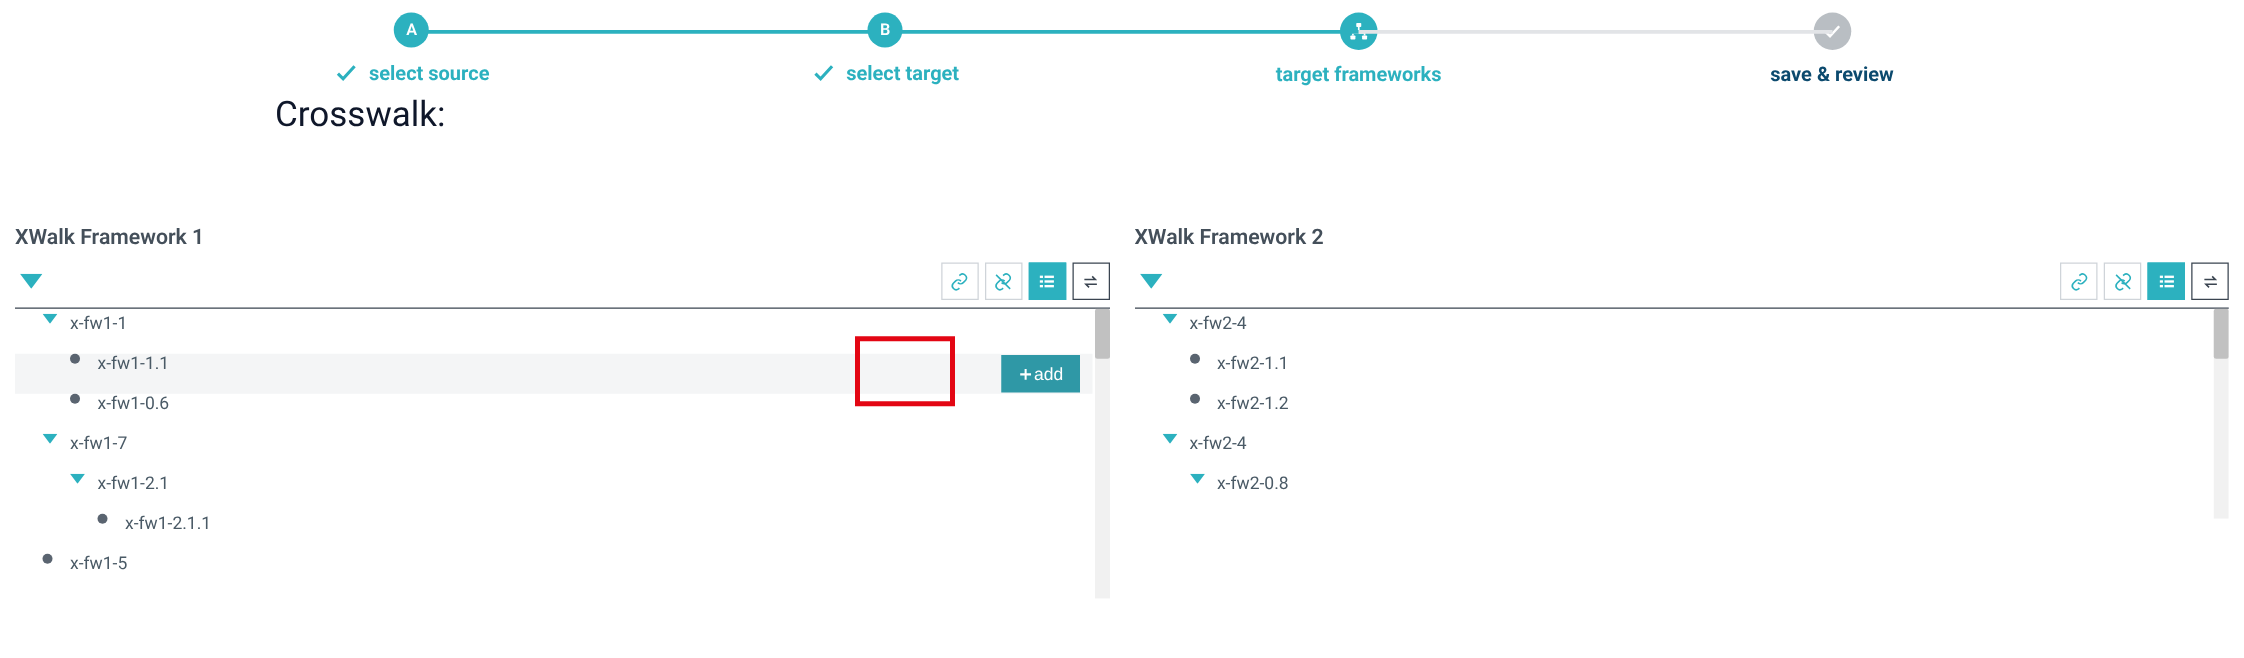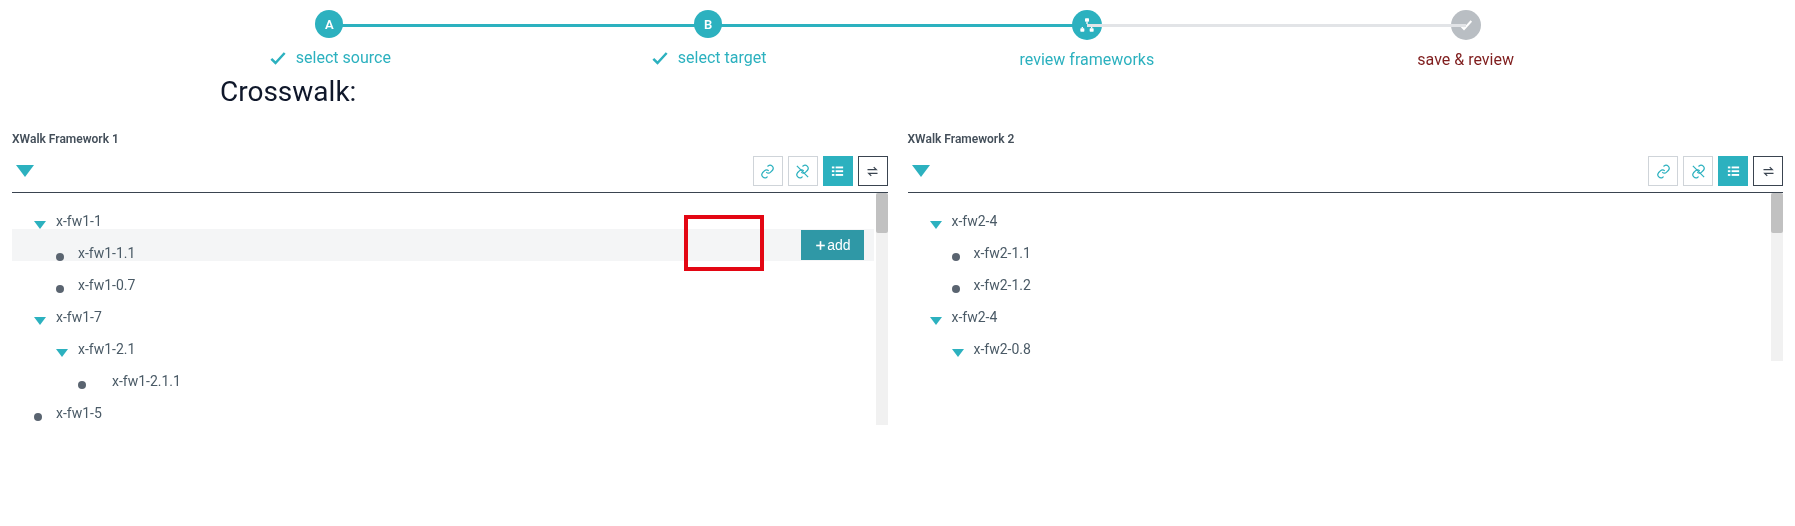--- a/index.html
+++ b/index.html
@@ -6,50 +6,50 @@
   body { font-family: -apple-system, BlinkMacSystemFont, "Segoe UI", Roboto, sans-serif; color: #4a5568; background: #fff; width: 1795px; }
   
   
   .stepper { display: flex; align-items: flex-start; padding: 10px 140px 0 140px; position: relative; }
   .step { flex: 1; display: flex; flex-direction: column; align-items: center; position: relative; }
   .step-circle { width: 28px; height: 28px; border-radius: 50%; display: flex; align-items: center; justify-content: center; font-weight: 600; font-size: 13px; color: #fff; z-index: 2; background: #fff; }
   .step-circle.teal { background: #2cb1bf; }
   .step-line { position: absolute; top: 14px; left: 50%; right: -50%; height: 3px; z-index: 1; }
   .step-line.teal { background: #2cb1bf; }
   .step-line.gray { background: #e2e4e7; }
-  .step-label-row { margin-top: 10px; display: flex; align-items: flex-start; gap: 8px; font-size: 16px; }
+  .step-label-row { margin-top: 10px; display: flex; align-items: flex-end; gap: 8px; font-size: 16px; font-weight: bold; }
   .step-label-row.teal { color: #2cb1bf; }
-  .step-label-row.gray { color: #7f1d1d; }
+  .step-label-row.gray { color: #0c4a6e; }
   .check-icon { width: 20px; height: 20px; }
   .align-icon-wrap { width: 30px; height: 30px; border-radius: 50%; background: #2cb1bf; display: flex; align-items: center; justify-content: center; }
   .gray-check-wrap { width: 30px; height: 30px; border-radius: 50%; background: #b9bec3; display: flex; align-items: center; justify-content: center; }
   
   .title-row { padding: 6px 0 20px 200px; font-size: 28px; color: #0f172a; font-weight: 400; margin-left: 20px; }
   
   
   .panels { display: flex; gap: 20px; padding: 0 12px; }
   .panel { flex: 1; min-width: 0; }
-  .panel-header { font-size: 12px; font-weight: 600; color: #444f5a; padding: 4px 0 10px 0; }
+  .panel-header { font-size: 17px; font-weight: 600; color: #444f5a; padding: 4px 0 10px 0; margin-top: 48px; }
   .panel-toolbar { display: flex; align-items: center; border-bottom: 1px solid #3a4450; padding: 0 0 6px 0; }
   .collapse-toggle { color: #2cb1bf; cursor: pointer; padding: 4px; }
   .toolbar-spacer { flex: 1; }
   .toolbar-btn { width: 30px; height: 30px; border: 1px solid #cfd4d9; background: #fff; color: #2cb1bf; display: inline-flex; align-items: center; justify-content: center; margin-left: 5px; cursor: pointer; }
   .toolbar-btn.active { background: #2cb1bf; color: #fff; border-color: #2cb1bf; }
   .toolbar-btn.dark-border { border-color: #3a4450; color: #3a4450; }
   
   
   .tree-scroll { position: relative; max-height: 260px; overflow: hidden; }
   .scrollbar-track { position: absolute; right: 0; top: 0; bottom: 0; width: 12px; background: #f1f1f1; }
   .scrollbar-thumb { position: absolute; right: 0; top: 0; width: 12px; height: 40px; background: #c1c1c1; border-radius: 2px; }
   .tree { padding: 4px 14px 4px 0; font-size: 14px; color: #4a5a66; }
-  .tree-row { display: flex; align-items: flex-end; height: 32px; position: relative; }
+  .tree-row { display: flex; align-items: flex-start; height: 32px; position: relative; }
   .tree-row.hover-row { background: #f4f5f6; }
   .indent-0 { padding-left: 22px; }
   .indent-1 { padding-left: 44px; }
-  .indent-2 { padding-left: 66px; gap: 12px; }
+  .indent-2 { padding-left: 66px; }
   .tri { color: #2cb1bf; margin-right: 10px; display: inline-flex; }
   .bullet { width: 8px; height: 8px; border-radius: 50%; background: #5a6470; margin-right: 14px; flex-shrink: 0; }
   .tree-label { font-size: 14px; }
   
   .add-btn { position: absolute; right: 10px; top: 50%; transform: translateY(-50%); background: #2f98a6; color: #fff; border: none; padding: 7px 13px; display: inline-flex; align-items: center; gap: 0; font-size: 14px; cursor: pointer; }
   .highlight-box { position: absolute; border: 4px solid #e30613; pointer-events: none; }
   
   svg { display: block; }
 </style>
 </head>
@@ -84,21 +84,21 @@
     <div class="align-icon-wrap">
       <svg width="16" height="16" viewBox="0 0 24 24" fill="#fff">
           <rect x="9" y="2" width="6" height="5" rx="1"></rect>
           <rect x="2" y="17" width="6" height="5" rx="1"></rect>
           <rect x="16" y="17" width="6" height="5" rx="1"></rect>
           <path d="M12 7v4M5 17v-3h14v3M12 11v3" stroke="#fff" stroke-width="2" fill="none"></path>
         </svg>
     </div>
     <div class="step-line gray"></div>
     <div class="step-label-row teal">
-      <span>review frameworks</span>
+      <span>target frameworks</span>
     </div>
   </div>
   <div class="step">
     <div class="gray-check-wrap">
       <svg width="16" height="16" viewBox="0 0 24 24" fill="none" stroke="#fff" stroke-width="3">
           <polyline points="4 13 9 18 20 6"></polyline>
         </svg>
     </div>
     <div class="step-label-row gray">
       <span>save &amp; review</span>
@@ -169,21 +169,21 @@
             <svg width="13" height="13" viewBox="0 0 24 24" fill="none" stroke="#fff" stroke-width="3">
                 <line x1="12" y1="4" x2="12" y2="20"></line>
                 <line x1="4" y1="12" x2="20" y2="12"></line>
               </svg>
             <span>add</span>
           </button>
           <div class="highlight-box" style="left:672px; top:-14px; width:80px; height:56px;"></div>
         </div>
         <div class="tree-row indent-1">
           <span class="bullet"></span>
-          <span class="tree-label">x-fw1-0.7</span>
+          <span class="tree-label">x-fw1-0.6</span>
         </div>
         <div class="tree-row indent-0">
           <span class="tri">
               <svg width="12" height="8" viewBox="0 0 12 8">
                 <polygon points="0,0 12,0 6,8" fill="#2cb1bf"></polygon>
               </svg>
             </span>
           <span class="tree-label">x-fw1-7</span>
         </div>
         <div class="tree-row indent-1">

